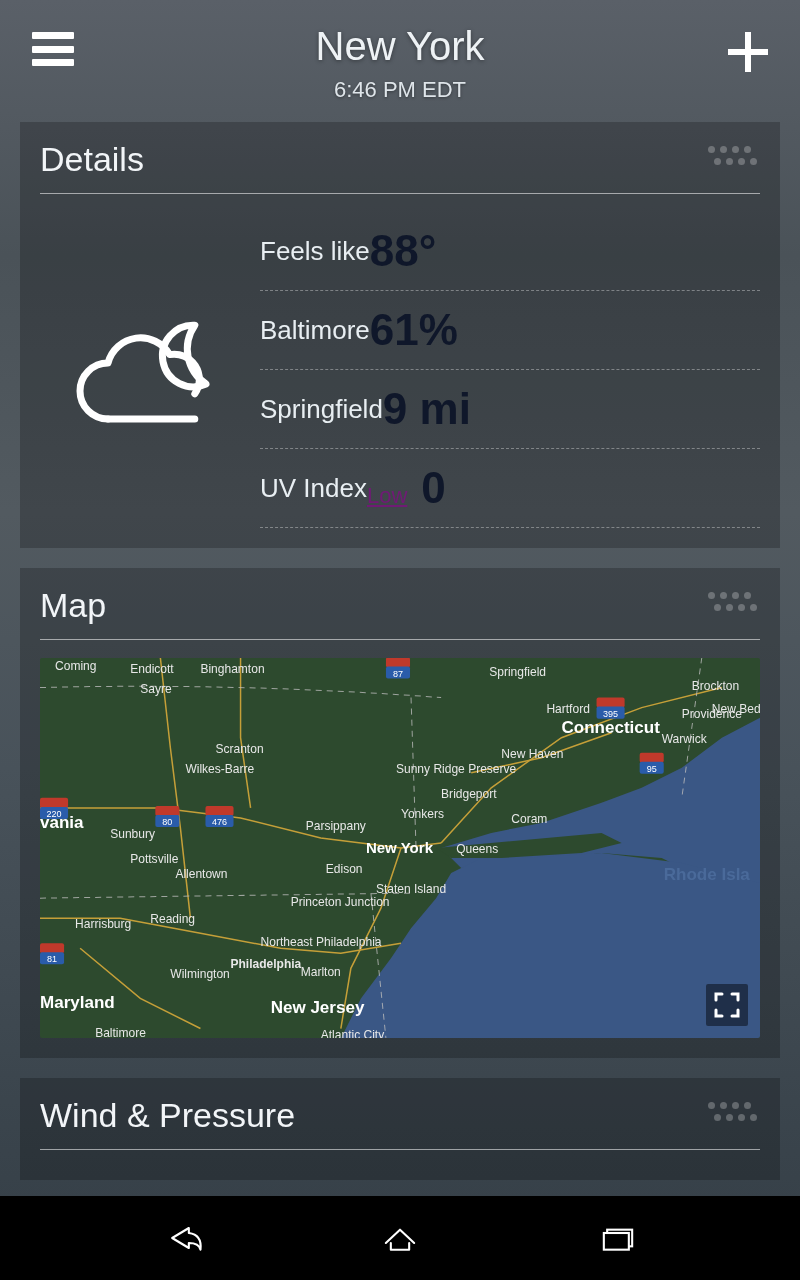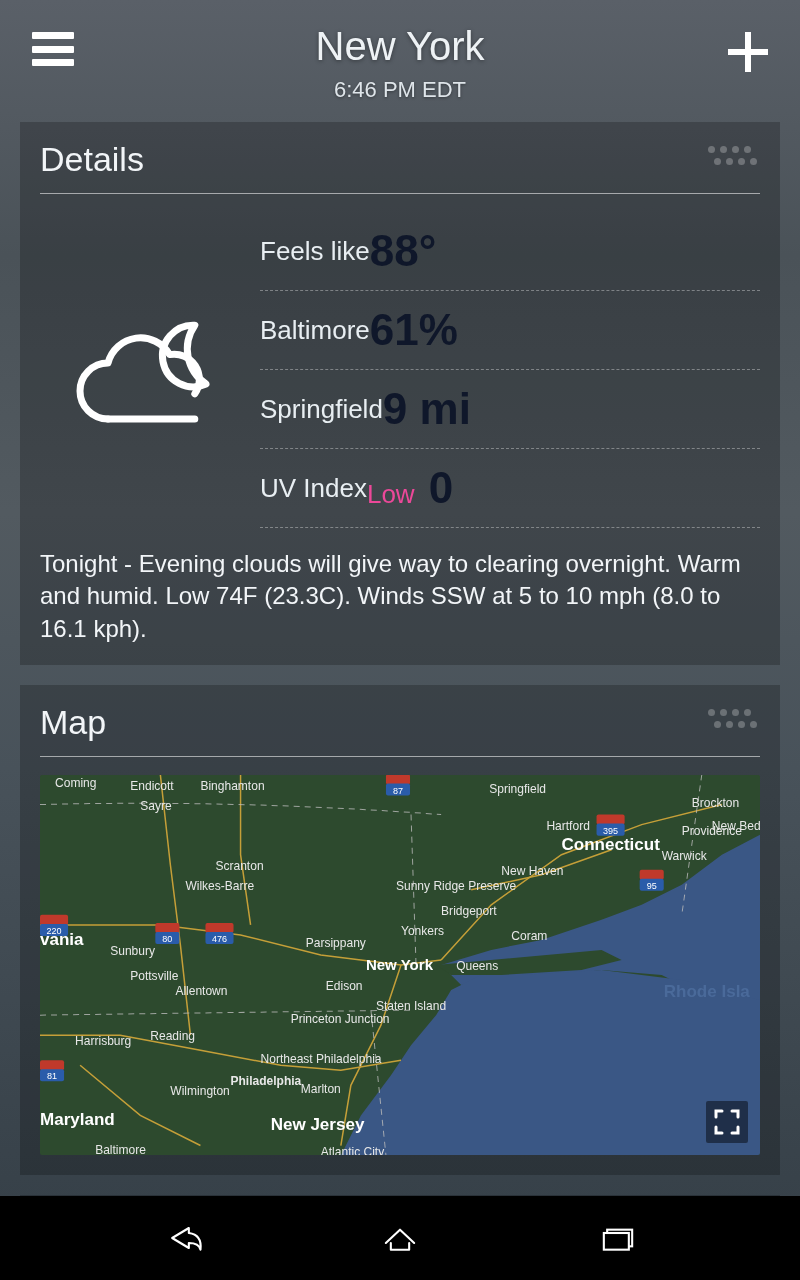--- a/index.html
+++ b/index.html
@@ -79,21 +79,21 @@
   .metrics { flex:1; }
   .metric-row {
     display:flex; align-items:center;
     padding: 14px 0;
     border-bottom: 1px dashed rgba(255,255,255,0.35);
   }
   .metric-row:last-of-type { border-bottom: 1px dashed rgba(255,255,255,0.35); }
   .metric-label { font-size: 26px; font-weight:300; color:#e8eef2; }
   .metric-val   { font-size: 44px; font-weight:700; color:#0f172a; }
   .uv-wrap { display:flex; align-items:baseline; gap:14px; }
-  .uv-text { font-size:26px; font-weight:300; color:#ec4899; }
+  .uv-text { font-size:22px; font-weight:300; color:#701a75;text-decoration:underline; }
 
   .forecast-text {
     margin-top: 20px;
     font-size: 24px;
     font-weight: 300;
     line-height: 1.35;
     color:#f2f5f8;
   }
 
   
@@ -169,21 +169,20 @@
       </div>
       <div class="metric-row">
         <span class="metric-label">UV Index</span>
         <span class="uv-wrap">
           <span class="uv-text">Low</span>
           <span class="metric-val">0</span>
         </span>
       </div>
     </div>
   </div>
-  <div class="forecast-text">Tonight - Evening clouds will give way to clearing overnight. Warm and humid. Low 74F (23.3C). Winds SSW at 5 to 10 mph (8.0 to 16.1 kph).</div>
 </div>
 
 <div class="card">
   <div class="dots-icon">
     <span></span>
       <span></span>
       <span></span>
       <span></span>
       <span></span>
       <span></span>

